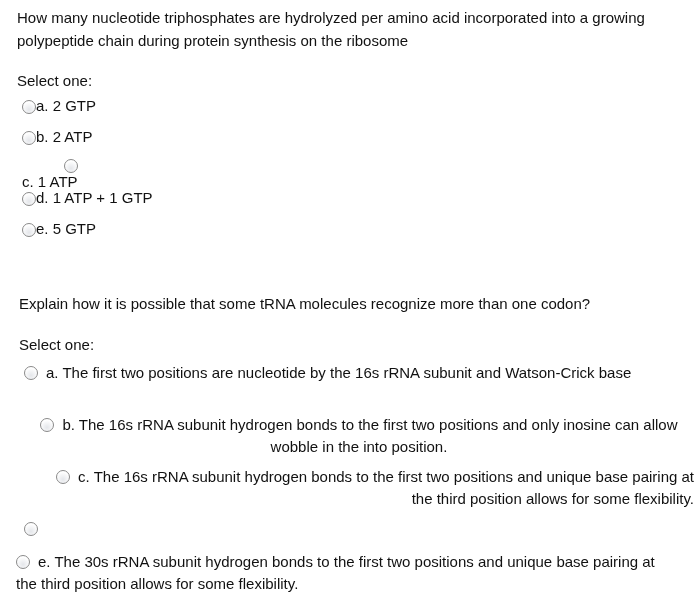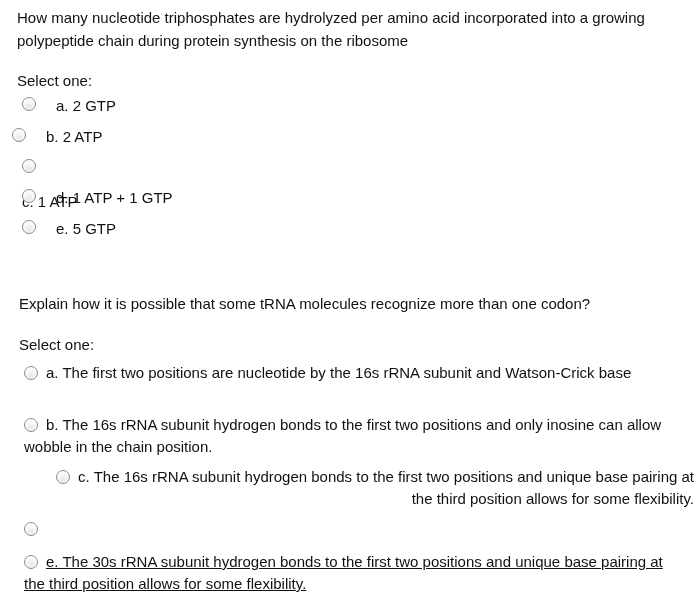--- a/index.html
+++ b/index.html
@@ -10,39 +10,39 @@
   }
   .abs { position: absolute; }
   .qtext { line-height: 23px; }
   .select-label { }
   .radio {
     display: inline-block; width: 14px; height: 14px; border-radius: 50%;
     border: 1px solid #8a8a8a;
     background: radial-gradient(circle at 50% 70%, #e4e6ea 0%, #ffffff 70%);
     box-sizing: border-box; vertical-align: middle;
   }
-  .opt { display: flex; align-items: flex-start; gap: 20px; }
+  .opt { display: flex; align-items: flex-end; gap: 0; }
   .opt2 { line-height: 22px; }
   .opt2 .radio { margin-right: 8px; position: relative; top: -1px; }
 </style>
 </head>
 <body>
 
 <div class="abs qtext" style="left:17px; top:6px;">
   <div>How many nucleotide triphosphates are hydrolyzed per amino acid incorporated into a growing</div>
   <div>polypeptide chain during protein synthesis on the ribosome</div>
 </div>
 
 <div class="abs select-label" style="left:17px; top:72px;">Select one:</div>
 
 <div class="abs opt" style="left:22px; top:97px;">
   <span class="radio"></span>
   <span>a. 2 GTP</span>
 </div>
-<div class="abs opt" style="left:12px; top:128px;">
+<div class="abs opt" style="left:22px; top:128px;">
   <span class="radio"></span>
   <span>b. 2 ATP</span>
 </div>
 <div class="abs opt" style="left:22px; top:159px;flex-direction:column;">
   <span class="radio"></span>
   <span>c. 1 ATP</span>
 </div>
 <div class="abs opt" style="left:22px; top:189px;">
   <span class="radio"></span>
   <span>d. 1 ATP + 1 GTP</span>
@@ -53,30 +53,30 @@
 </div>
 
 <div class="abs" style="left:19px; top:295px;">Explain how it is possible that some tRNA molecules recognize more than one codon?</div>
 
 <div class="abs select-label" style="left:19px; top:336px;">Select one:</div>
 
 <div class="abs opt2" style="left:24px; top:362px; width:660px;">
   <div><span class="radio"></span><span>a. The first two positions are nucleotide by the 16s rRNA subunit and Watson-Crick base</span></div>
 </div>
 
-<div class="abs opt2" style="left:24px; top:414px; width:670px;">
+<div class="abs opt2" style="left:24px; top:414px; width:670px;text-align:center;">
   <div><span class="radio"></span><span>b. The 16s rRNA subunit hydrogen bonds to the first two positions and only inosine can allow</span></div>
-  <div>wobble in the chain position.</div>
+  <div>wobble in the into position.</div>
 </div>
 
 <div class="abs opt2" style="left:24px; top:466px; width:670px;text-align:right;">
   <div><span class="radio"></span><span>c. The 16s rRNA subunit hydrogen bonds to the first two positions and unique base pairing at</span></div>
   <div>the third position allows for some flexibility.</div>
 </div>
 
 <div class="abs opt2" style="left:24px; top:518px; width:670px;">
   <div><span class="radio"></span></div>
 </div>
 
-<div class="abs opt2" style="left:24px; top:551px; width:670px;text-decoration:underline;">
+<div class="abs opt2" style="left:16px; top:551px; width:670px;">
   <div><span class="radio"></span><span>e. The 30s rRNA subunit hydrogen bonds to the first two positions and unique base pairing at</span></div>
   <div>the third position allows for some flexibility.</div>
 </div>
 
 </body></html>

